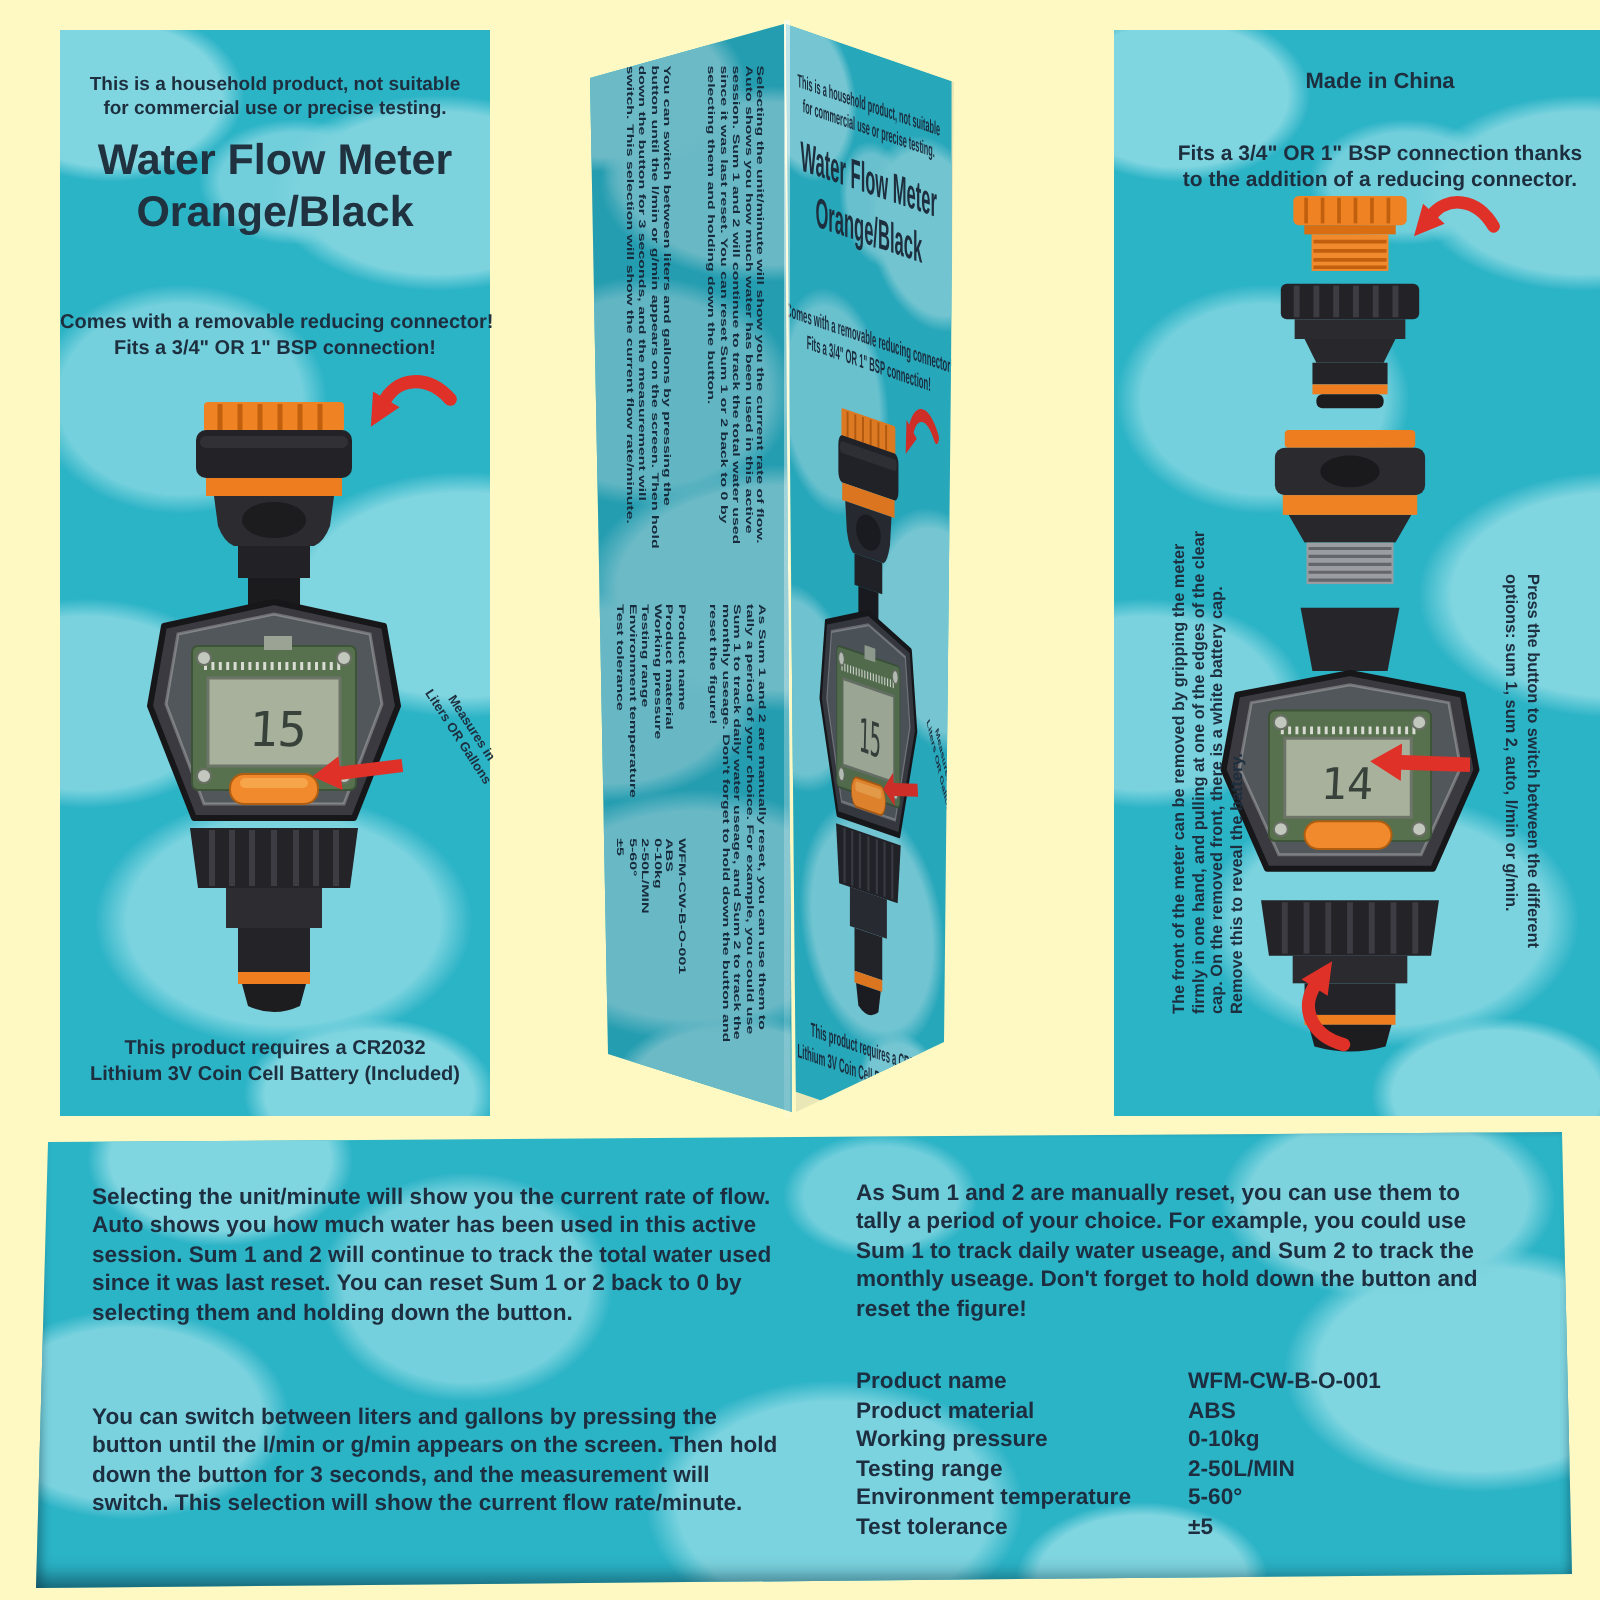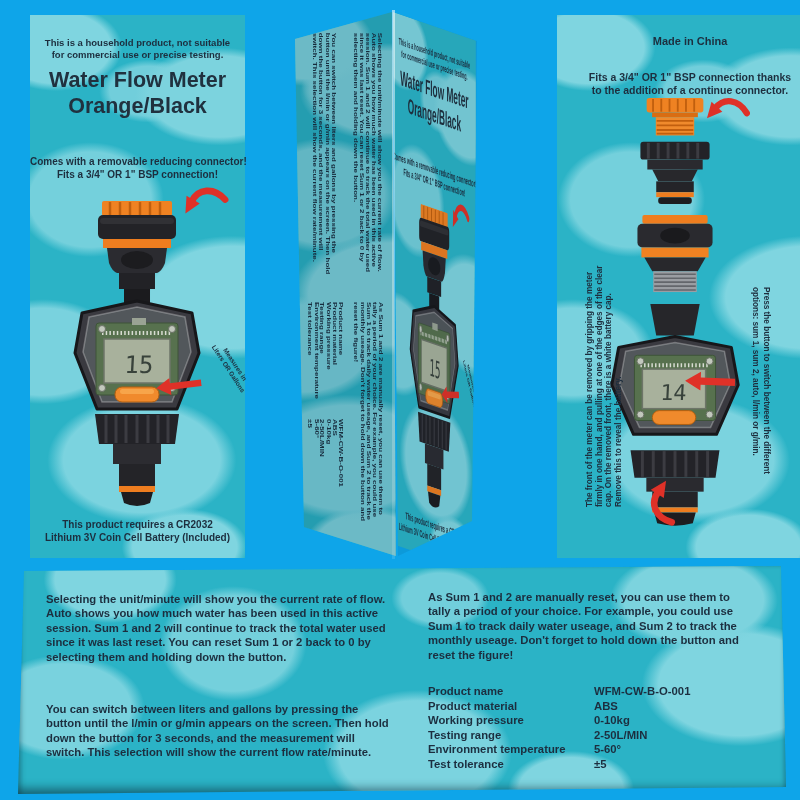--- a/index.html
+++ b/index.html
@@ -1,16 +1,16 @@
 <!DOCTYPE html>
 <html><head>
 <meta charset="utf-8">
 <style>
   html,body{margin:0;padding:0;background:#fff;}
-  .stage{position:relative;width:800px;height:800px;background:#0ea5e9;overflow:hidden;
+  .stage{position:relative;width:800px;height:800px;background:#fef9c3;overflow:hidden;
          font-family:"Liberation Sans", sans-serif;color:#1d2e3e;}
   .camo{
     background-color:#2bb3c6;
     background-image:
       radial-gradient(95px 62px at 12% 6%,  #7fd5e0 0%, #7fd5e0 58%, rgba(127,213,224,0) 70%),
       radial-gradient(120px 70px at 88% 15%, #7cd3de 0%, #7cd3de 58%, rgba(124,211,222,0) 70%),
       radial-gradient(105px 82px at 28% 34%, #74d0dc 0%, #74d0dc 58%, rgba(116,208,220,0) 70%),
       radial-gradient(140px 88px at 94% 52%, #7fd5e0 0%, #7fd5e0 58%, rgba(127,213,224,0) 70%),
       radial-gradient(115px 75px at 6% 62%,  #79d2de 0%, #79d2de 58%, rgba(121,210,222,0) 70%),
       radial-gradient(135px 90px at 52% 82%, #7bd3df 0%, #7bd3df 58%, rgba(123,211,223,0) 70%),
@@ -318,21 +318,21 @@
       <div class="mid-shade2"></div>
     </div>
     <div class="mid-ridge"></div>
   </div>
 
   <div class="box-back">
     <div class="front-inner camo" style="width:266px;">
       <div class="bp-made">Made in China</div>
       <div class="bp-fits">
         <span class="ip-line">Fits a 3/4" OR 1" BSP connection thanks</span>
-        <span class="ip-line">to the addition of a continue connector.</span>
+        <span class="ip-line">to the addition of a reducing connector.</span>
       </div>
 
       <div class="bp-reducer">
         <svg viewBox="0 0 70 46" width="64" height="44">
           <rect x="4" y="0" width="62" height="16" rx="3" fill="#ef8222"></rect>
           <g stroke="#c05f0e" stroke-width="2">
             <line x1="11" y1="1" x2="11" y2="15"></line>
               <line x1="20" y1="1" x2="20" y2="15"></line>
             <line x1="29" y1="1" x2="29" y2="15"></line>
               <line x1="38" y1="1" x2="38" y2="15"></line>

